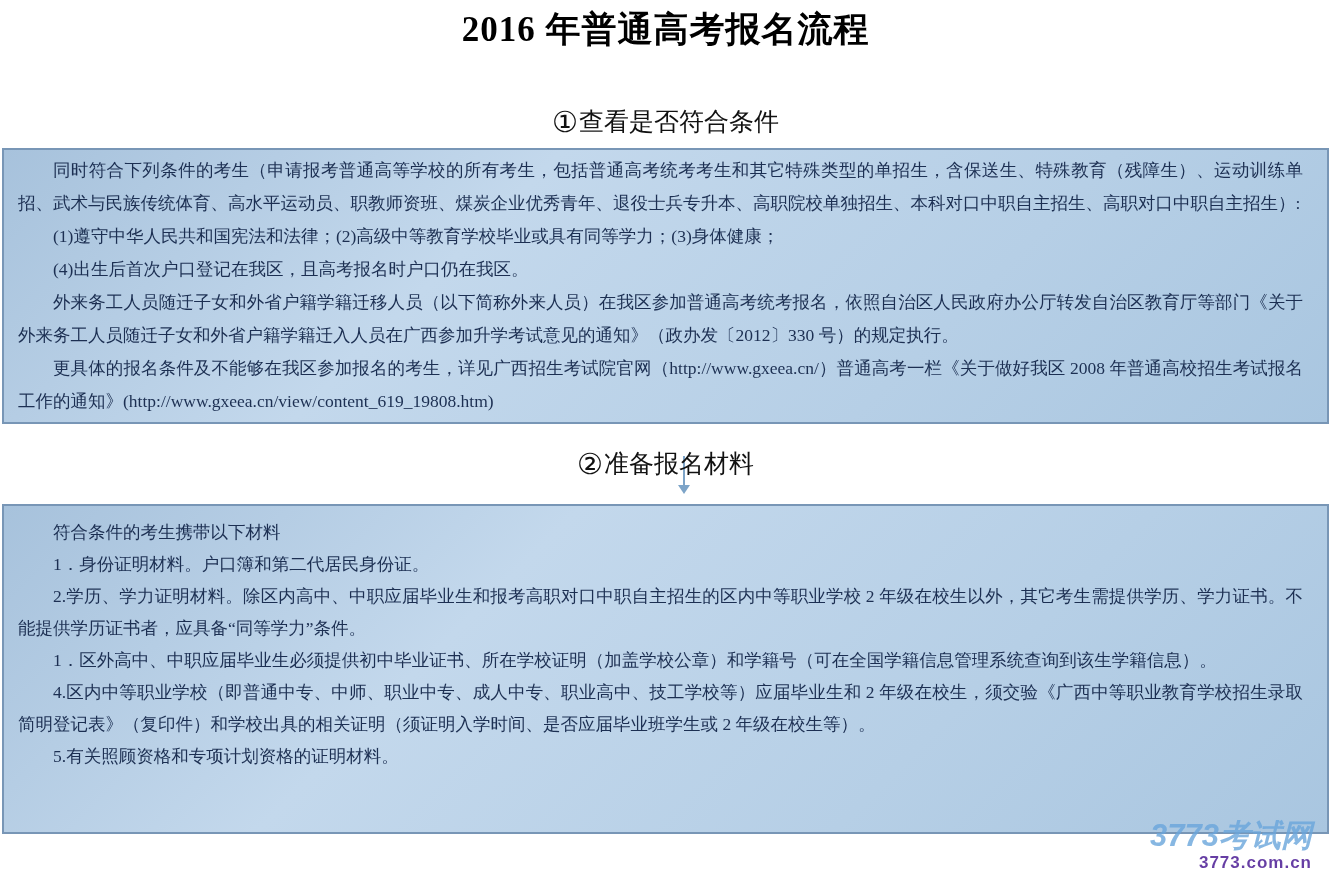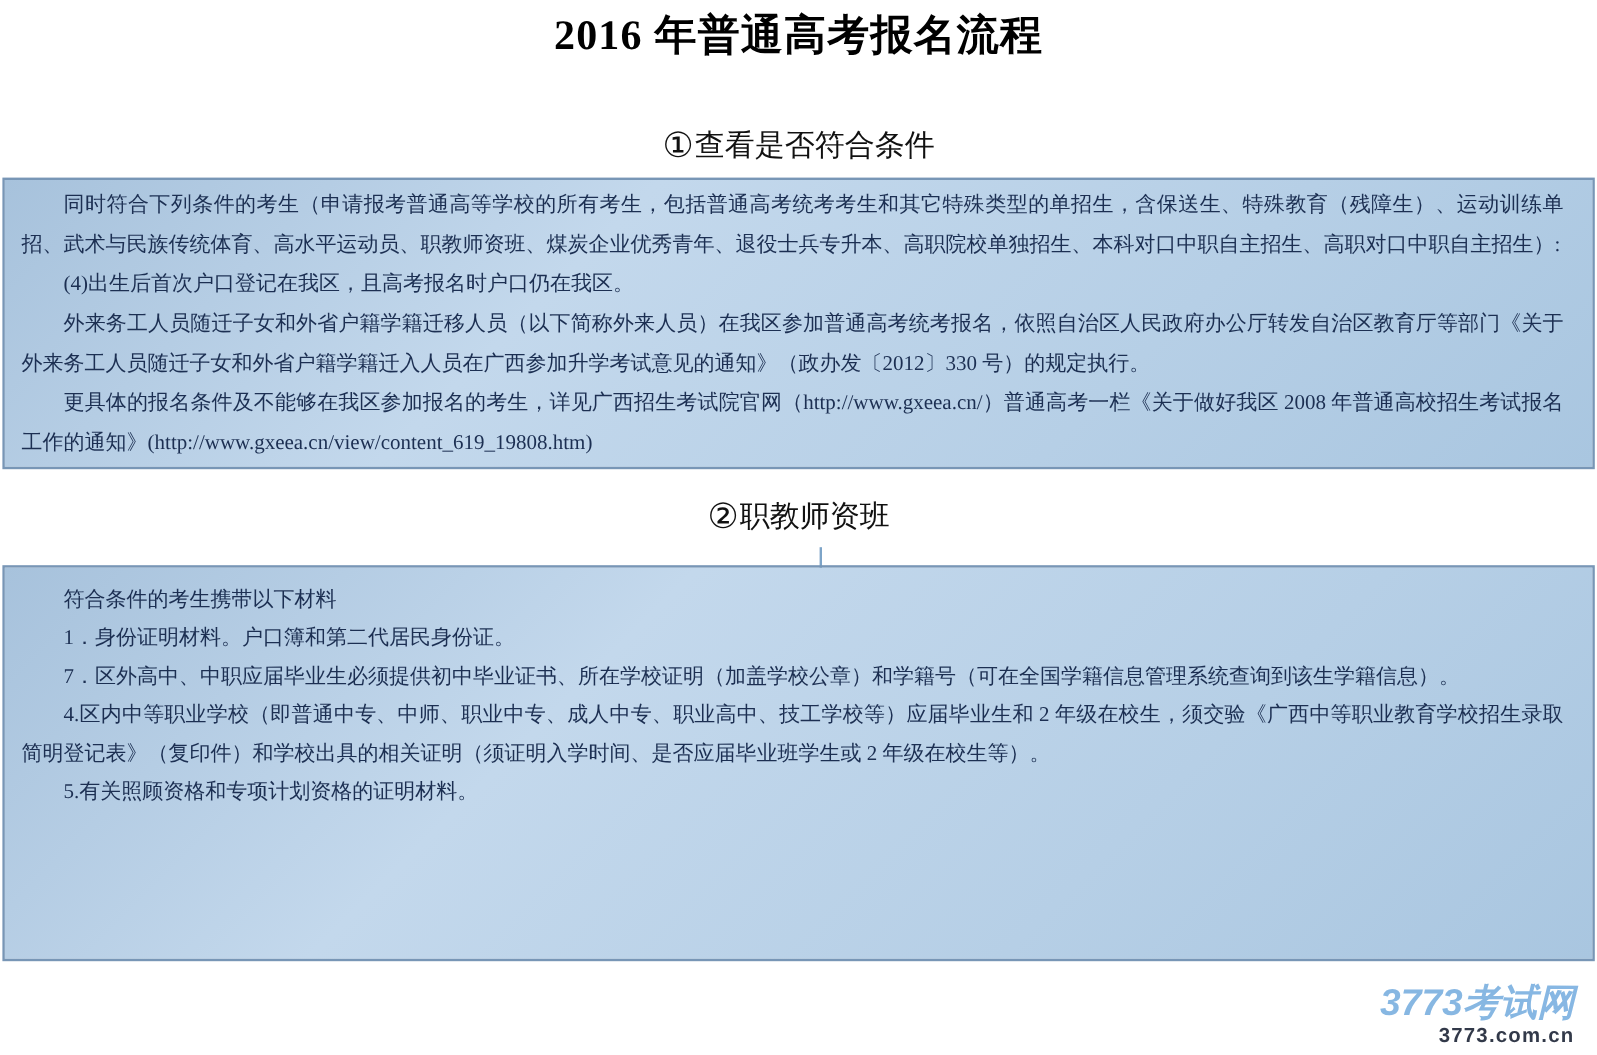--- a/index.html
+++ b/index.html
@@ -91,55 +91,57 @@
     font-weight: bold;
     font-size: 31px;
     color: #6aa6dc;
     opacity: 0.8;
     letter-spacing: 0px;
   }
   .watermark-domain {
     font-family: "Liberation Sans", "DejaVu Sans", sans-serif;
     font-weight: bold;
     font-size: 17px;
-    color: #0f172a;
+    color: #4c1d95;
     opacity: 0.85;
     letter-spacing: 1px;
     margin-top: 3px;
   }
 </style>
 </head>
 <body>
 
 <h1 class="page-title">2016 年普通高考报名流程</h1>
 
 <div class="step-heading">
   <span class="circled-num">①</span><span>查看是否符合条件</span>
 </div>
 
 <div class="content-box">
   <p>同时符合下列条件的考生（申请报考普通高等学校的所有考生，包括普通高考统考考生和其它特殊类型的单招生，含保送生、特殊教育（残障生）、运动训练单招、武术与民族传统体育、高水平运动员、职教师资班、煤炭企业优秀青年、退役士兵专升本、高职院校单独招生、本科对口中职自主招生、高职对口中职自主招生）:</p>
+  <p>(1)遵守中华人民共和国宪法和法律；(2)高级中等教育学校毕业或具有同等学力；(3)身体健康；</p>
   <p>(4)出生后首次户口登记在我区，且高考报名时户口仍在我区。</p>
   <p>外来务工人员随迁子女和外省户籍学籍迁移人员（以下简称外来人员）在我区参加普通高考统考报名，依照自治区人民政府办公厅转发自治区教育厅等部门《关于外来务工人员随迁子女和外省户籍学籍迁入人员在广西参加升学考试意见的通知》（政办发〔2012〕330 号）的规定执行。</p>
   <p>更具体的报名条件及不能够在我区参加报名的考生，详见广西招生考试院官网（http://www.gxeea.cn/）普通高考一栏《关于做好我区 2008 年普通高校招生考试报名工作的通知》(http://www.gxeea.cn/view/content_619_19808.htm)</p>
 </div>
 
 <div class="connector">
   <div class="connector-line"></div>
   <div class="connector-head"></div>
 </div>
 
 <div class="step-heading second">
-  <span class="circled-num">②</span><span>职教师资班</span>
+  <span class="circled-num">②</span><span>准备报名材料</span>
 </div>
 
 <div class="content-box second">
   <p>符合条件的考生携带以下材料</p>
   <p>1．身份证明材料。户口簿和第二代居民身份证。</p>
-  <p>7．区外高中、中职应届毕业生必须提供初中毕业证书、所在学校证明（加盖学校公章）和学籍号（可在全国学籍信息管理系统查询到该生学籍信息）。</p>
+  <p>2.学历、学力证明材料。除区内高中、中职应届毕业生和报考高职对口中职自主招生的区内中等职业学校 2 年级在校生以外，其它考生需提供学历、学力证书。不能提供学历证书者，应具备“同等学力”条件。</p>
+  <p>1．区外高中、中职应届毕业生必须提供初中毕业证书、所在学校证明（加盖学校公章）和学籍号（可在全国学籍信息管理系统查询到该生学籍信息）。</p>
   <p>4.区内中等职业学校（即普通中专、中师、职业中专、成人中专、职业高中、技工学校等）应届毕业生和 2 年级在校生，须交验《广西中等职业教育学校招生录取简明登记表》（复印件）和学校出具的相关证明（须证明入学时间、是否应届毕业班学生或 2 年级在校生等）。</p>
   <p>5.有关照顾资格和专项计划资格的证明材料。</p>
 </div>
 
 <div class="watermark">
   <div class="watermark-name">3773考试网</div>
   <div class="watermark-domain">3773.com.cn</div>
 </div>
 
 </body></html>

